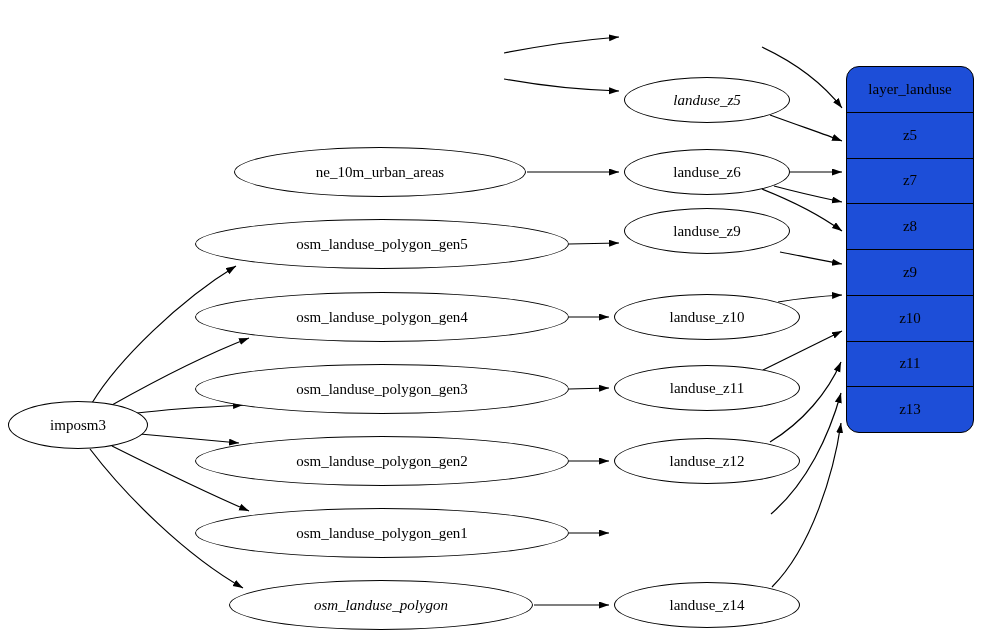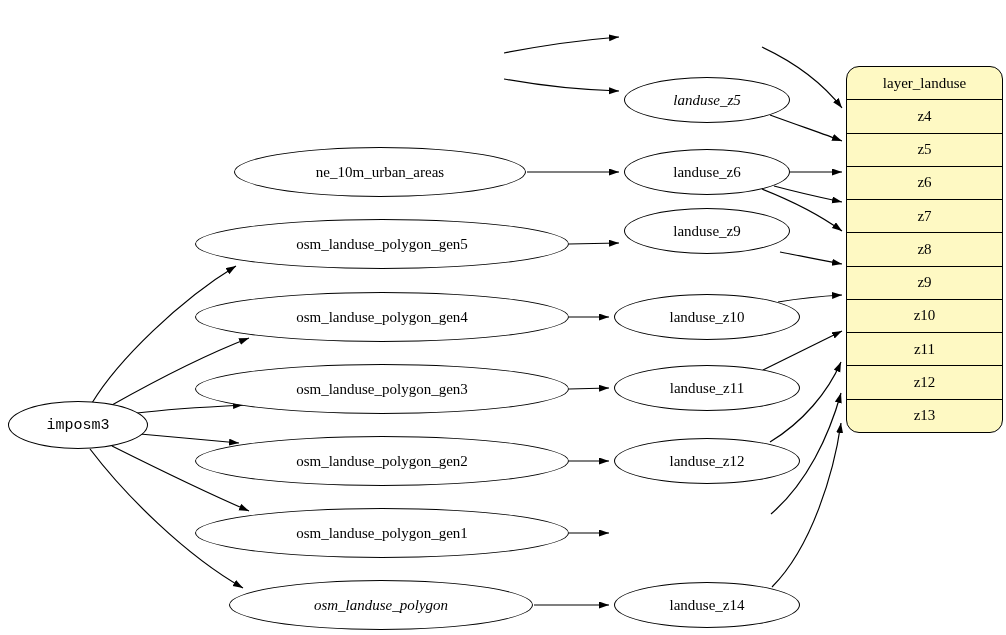--- a/index.html
+++ b/index.html
@@ -11,22 +11,22 @@
   svg.edges { position:absolute; left:0; top:0; width:1006px; height:635px; }
   svg.edges path.edge { fill:none; stroke:#000; stroke-width:1.2; }
   .node {
     position:absolute; box-sizing:border-box;
     border:1.3px solid #000; border-radius:50%;
     background:#fff;
     display:flex; align-items:center; justify-content:center;
     white-space:nowrap; text-align:center;
   }
   .rtable {
-    position:absolute; left:846px; top:66px; width:157px; height:367px;
-    box-sizing:border-box; background:#fef9c3;
+    position:absolute; left:846px; top:66px; width:128px; height:367px;
+    box-sizing:border-box; background:#1d4ed8;
     border:1.5px solid #000; border-radius:13px;
     display:flex; flex-direction:column; overflow:hidden;
   }
   .rtable .cell {
     flex:1 1 0; display:flex; align-items:center; justify-content:center;
     white-space:nowrap;
   }
   .rtable .cell + .cell { border-top:1.3px solid #000; }
 </style>
 </head>
@@ -65,44 +65,41 @@
     <path class="edge" d="M774,186 C800,193 823,198 842,202" marker-end="url(#arw)"></path>
     <path class="edge" d="M762,189 C800,204 824,218 842,231" marker-end="url(#arw)"></path>
     <path class="edge" d="M780,252 C806,257 825,261 842,264" marker-end="url(#arw)"></path>
     <path class="edge" d="M778,302 C802,298 824,296 842,295" marker-end="url(#arw)"></path>
     <path class="edge" d="M763,370 C795,354 822,341 842,331" marker-end="url(#arw)"></path>
     <path class="edge" d="M770,442 C803,422 828,392 841,362" marker-end="url(#arw)"></path>
     <path class="edge" d="M771,514 C807,483 829,436 841,393" marker-end="url(#arw)"></path>
     <path class="edge" d="M772,587 C812,547 834,472 841,423" marker-end="url(#arw)"></path>
   </svg>
 
-  <div class="node" style="left:8px;   top:401px; width:140px; height:48px;font-family:Liberation Mono, monospace;">imposm3</div>
+  <div class="node" style="left:8px;   top:401px; width:140px; height:48px;">imposm3</div>
   <div class="node" style="left:234px; top:147px; width:292px; height:50px;">ne_10m_urban_areas</div>
   <div class="node" style="left:195px; top:219px; width:374px; height:50px;">osm_landuse_polygon_gen5</div>
   <div class="node" style="left:195px; top:292px; width:374px; height:50px;">osm_landuse_polygon_gen4</div>
   <div class="node" style="left:195px; top:364px; width:374px; height:50px;">osm_landuse_polygon_gen3</div>
   <div class="node" style="left:195px; top:436px; width:374px; height:50px;">osm_landuse_polygon_gen2</div>
   <div class="node" style="left:195px; top:508px; width:374px; height:50px;">osm_landuse_polygon_gen1</div>
   <div class="node" style="left:229px; top:580px; width:304px; height:50px;font-style:italic;">osm_landuse_polygon</div>
 
   <div class="node" style="left:624px; top:77px;  width:166px; height:46px;font-style:italic;">landuse_z5</div>
   <div class="node" style="left:624px; top:149px; width:166px; height:46px;">landuse_z6</div>
   <div class="node" style="left:624px; top:208px; width:166px; height:46px;">landuse_z9</div>
   <div class="node" style="left:614px; top:294px; width:186px; height:46px;">landuse_z10</div>
   <div class="node" style="left:614px; top:365px; width:186px; height:46px;">landuse_z11</div>
   <div class="node" style="left:614px; top:438px; width:186px; height:46px;">landuse_z12</div>
   <div class="node" style="left:614px; top:582px; width:186px; height:46px;">landuse_z14</div>
 
   <div class="rtable">
     <div class="cell">layer_landuse</div>
-    <div class="cell">z4</div>
     <div class="cell">z5</div>
-    <div class="cell">z6</div>
     <div class="cell">z7</div>
     <div class="cell">z8</div>
     <div class="cell">z9</div>
     <div class="cell">z10</div>
     <div class="cell">z11</div>
-    <div class="cell">z12</div>
     <div class="cell">z13</div>
   </div>
 
 </div>
 
 </body></html>

